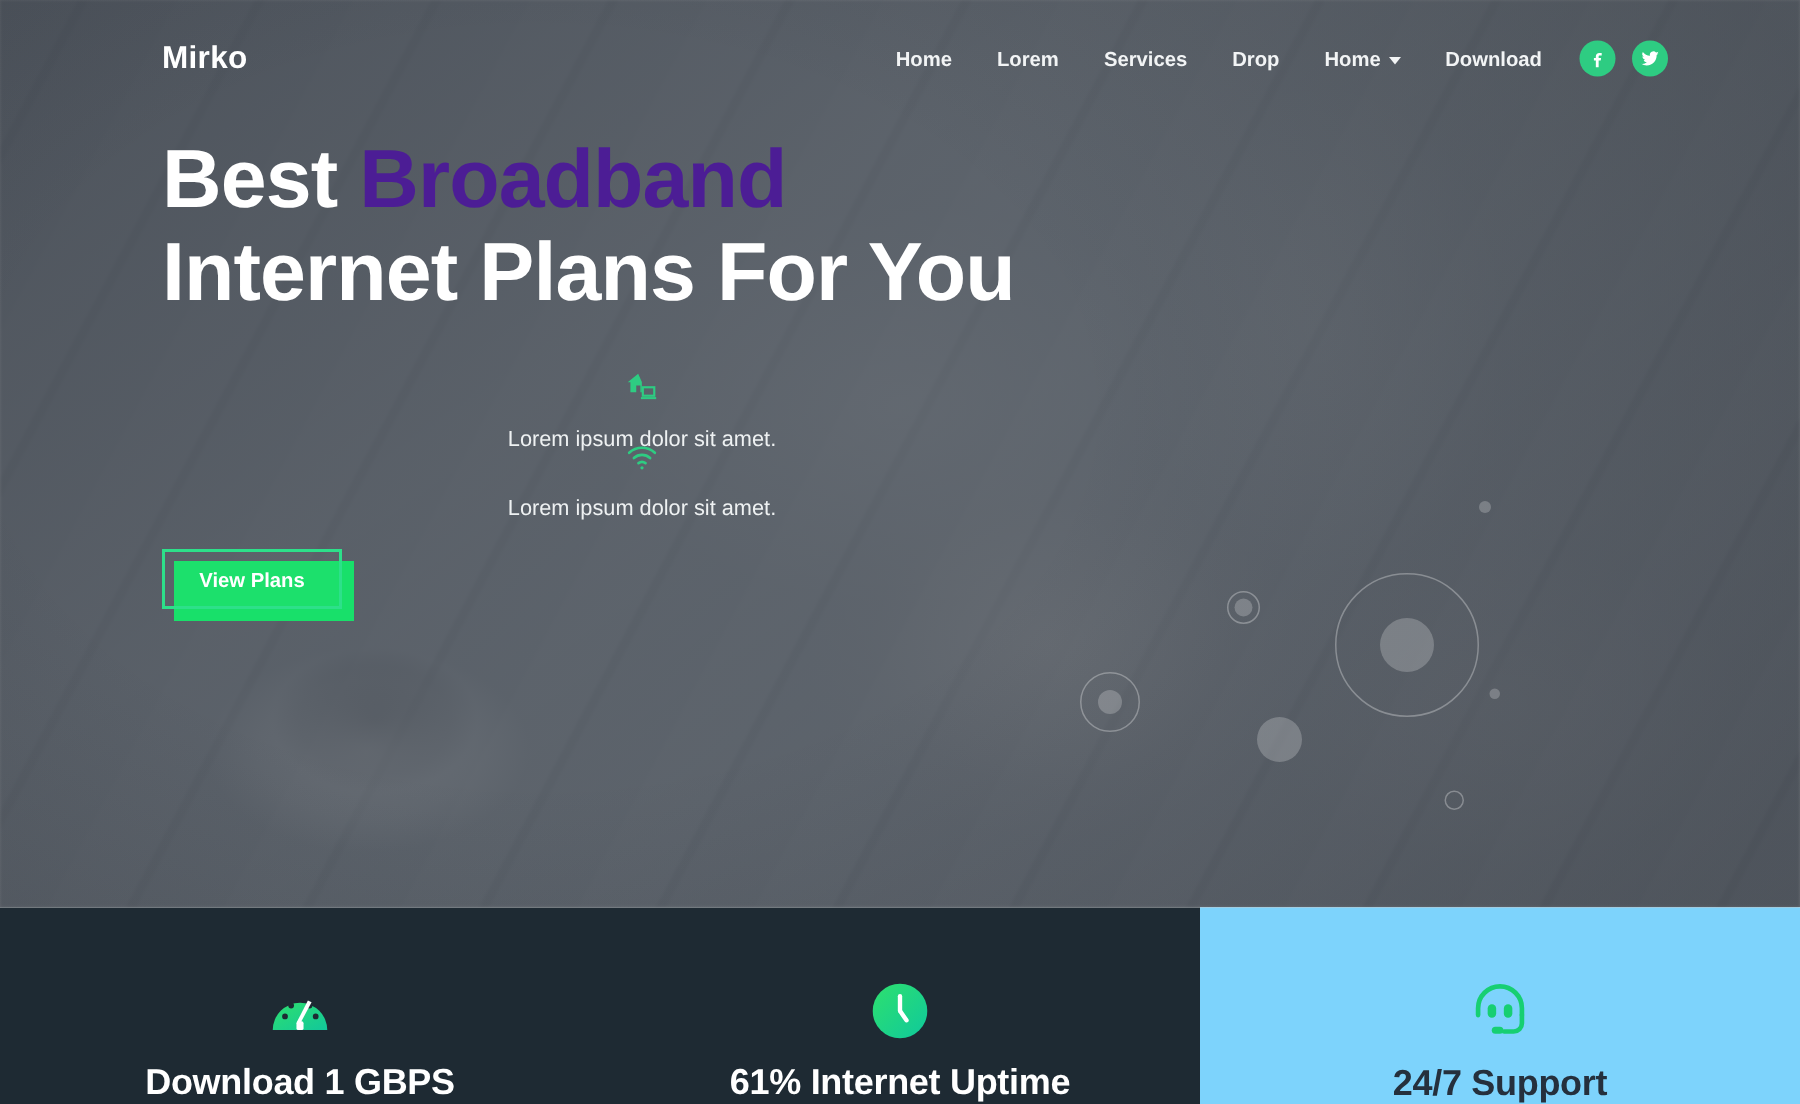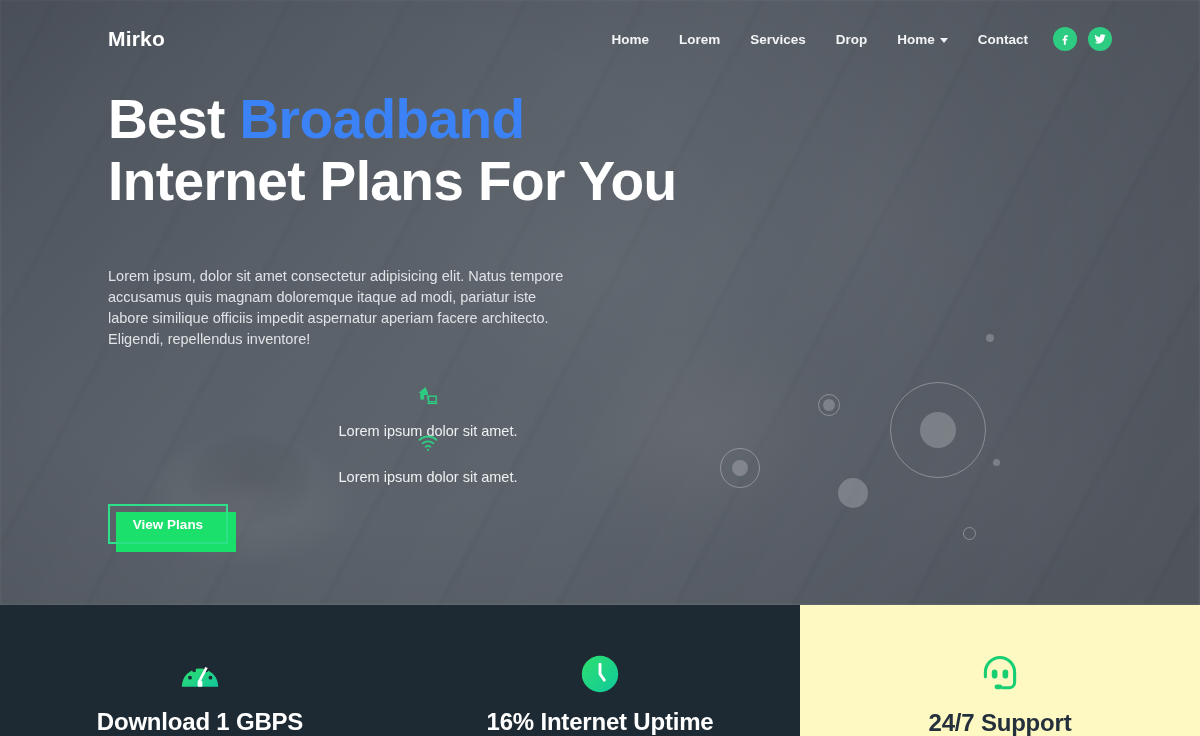--- a/index.html
+++ b/index.html
@@ -73,21 +73,21 @@
     display:inline-flex;align-items:center;justify-content:center; margin-left:9px; cursor:pointer;
   }
   .social svg { display:block; }
 
   
   .hero-content { position:absolute; left:108px; top:88px; width:640px; z-index:6; }
   .hero-title {
     font-size:55px; line-height:62px; font-weight:bold; color:#ffffff;
     letter-spacing:-0.6px;
   }
-  .hero-title .accent { color:#3b82f6; }
+  .hero-title .accent { color:#4c1d95; }
   .hero-desc {
     margin-top:54px; width:470px; color:#dfe3e6; font-size:14.5px; line-height:21px;
   }
   .feature-list { margin-top:36px; }
   .feature-item { display:flex; align-items:center; gap:17px; height:48px;flex-direction:column; }
   .feature-icon { width:22px; height:22px; display:flex; align-items:center; justify-content:center; }
   .feature-text { color:#eef1f2; font-size:14.5px; }
 
   .btn-wrap { position:relative; margin-top:22px; width:104px; height:48px; }
   .btn-shadow {
@@ -102,21 +102,21 @@
     font-family:"Liberation Sans", sans-serif;
   }
 
   
   .strip { position:absolute; left:0; top:605px; width:1200px; height:131px; display:flex; }
   .strip-card {
     flex:0 0 400px; height:131px; display:flex; flex-direction:column;
     align-items:center; justify-content:flex-start; padding-top:48px;
   }
   .strip-card.dark { background:#1e2a33; }
-  .strip-card.light { background:#fef9c3; }
+  .strip-card.light { background:#7dd3fc; }
   .strip-icon { height:42px; display:flex; align-items:center; justify-content:center; }
   .strip-label { margin-top:14px; font-size:24px; font-weight:bold; letter-spacing:-0.2px; }
   .strip-card.dark .strip-label { color:#ffffff; }
   .strip-card.light .strip-label { color:#25303d; }
 </style>
 </head>
 <body>
 
 <div class="page">
 
@@ -150,21 +150,21 @@
           <span>Services</span>
         </a>
         <a class="nav-link">
           <span>Drop</span>
         </a>
         <a class="nav-link">
           <span>Home</span>
           <span class="caret"></span>
         </a>
         <a class="nav-link">
-          <span>Contact</span>
+          <span>Download</span>
         </a>
 
         <span class="social">
           <svg width="14" height="14" viewBox="0 0 24 24" fill="#ffffff" aria-hidden="true">
             <path d="M14.5 8.5h2.3V5.6h-2.8c-2.4 0-3.9 1.5-3.9 4v1.9H7.9v2.9h2.2V22h3.2v-7.6h2.4l.4-2.9h-2.8V9.9c0-.9.3-1.4 1.2-1.4z"></path>
           </svg>
         </span>
         <span class="social">
           <svg width="14" height="14" viewBox="0 0 24 24" fill="#ffffff" aria-hidden="true">
             <path d="M22 5.9c-.7.3-1.5.5-2.3.6.8-.5 1.5-1.3 1.8-2.3-.8.5-1.7.8-2.6 1a4 4 0 0 0-6.9 3.7A11.4 11.4 0 0 1 3.8 4.6a4 4 0 0 0 1.3 5.4c-.7 0-1.3-.2-1.8-.5 0 2 1.4 3.6 3.2 4a4 4 0 0 1-1.8.1 4 4 0 0 0 3.7 2.8A8 8 0 0 1 2 18.1a11.3 11.3 0 0 0 6.2 1.8c7.4 0 11.4-6.1 11.4-11.4v-.5c.8-.6 1.5-1.3 2-2.1z"></path>
@@ -172,21 +172,20 @@
         </span>
       </div>
     </nav>
 
     <div class="hero-content">
       <h1 class="hero-title">
         <span>Best </span><span class="accent">Broadband</span><br>
         <span>Internet Plans For You</span>
       </h1>
 
-      <p class="hero-desc">Lorem ipsum, dolor sit amet consectetur adipisicing elit. Natus tempore accusamus quis magnam doloremque itaque ad modi, pariatur iste labore similique officiis impedit aspernatur aperiam facere architecto. Eligendi, repellendus inventore!</p>
 
       <div class="feature-list">
         <div class="feature-item">
           <span class="feature-icon">
             <svg width="22" height="20" viewBox="0 0 24 22" aria-hidden="true">
               <path d="M9.2 1.2 1.5 7.6h2v7.2h4.3V9.9h3v4.9h1.1V7.3L9.2 1.2z" fill="#2ecc82"></path>
               <rect x="12.6" y="11.2" width="8.4" height="6.2" fill="none" stroke="#2ecc82" stroke-width="1.6"></rect>
               <rect x="11.2" y="18.4" width="11.2" height="1.5" fill="#2ecc82"></rect>
             </svg>
           </span>
@@ -243,21 +242,21 @@
             <linearGradient id="gclock" x1="0" y1="0" x2="1" y2="1">
               <stop offset="0%" stop-color="#2ee06e"></stop>
               <stop offset="100%" stop-color="#0fc99c"></stop>
             </linearGradient>
           </defs>
           <circle cx="22" cy="22" r="20" fill="url(#gclock)"></circle>
           <rect x="20.4" y="9.5" width="3.2" height="14" rx="1.6" fill="#ffffff"></rect>
           <rect x="20.4" y="21.4" width="3.2" height="10.5" rx="1.6" fill="#ffffff" transform="rotate(-35 22 22)"></rect>
         </svg>
       </span>
-      <div class="strip-label">16% Internet Uptime</div>
+      <div class="strip-label">61% Internet Uptime</div>
     </div>
 
     <div class="strip-card light">
       <span class="strip-icon">
         <svg width="42" height="42" viewBox="0 0 46 46" aria-hidden="true">
           <path d="M7 26v-5a16 16 0 0 1 32 0v5" fill="none" stroke="#17cf72" stroke-width="3.4" stroke-linecap="round"></path>
           <rect x="14" y="18" width="6.2" height="10" rx="3.1" fill="#17cf72"></rect>
           <rect x="25.8" y="18" width="6.2" height="10" rx="3.1" fill="#17cf72"></rect>
           <path d="M39 26v6a6 6 0 0 1-6 6h-7" fill="none" stroke="#17cf72" stroke-width="3.4" stroke-linecap="round"></path>
           <rect x="17" y="34.5" width="8.5" height="5.2" rx="2.6" fill="#17cf72"></rect>

